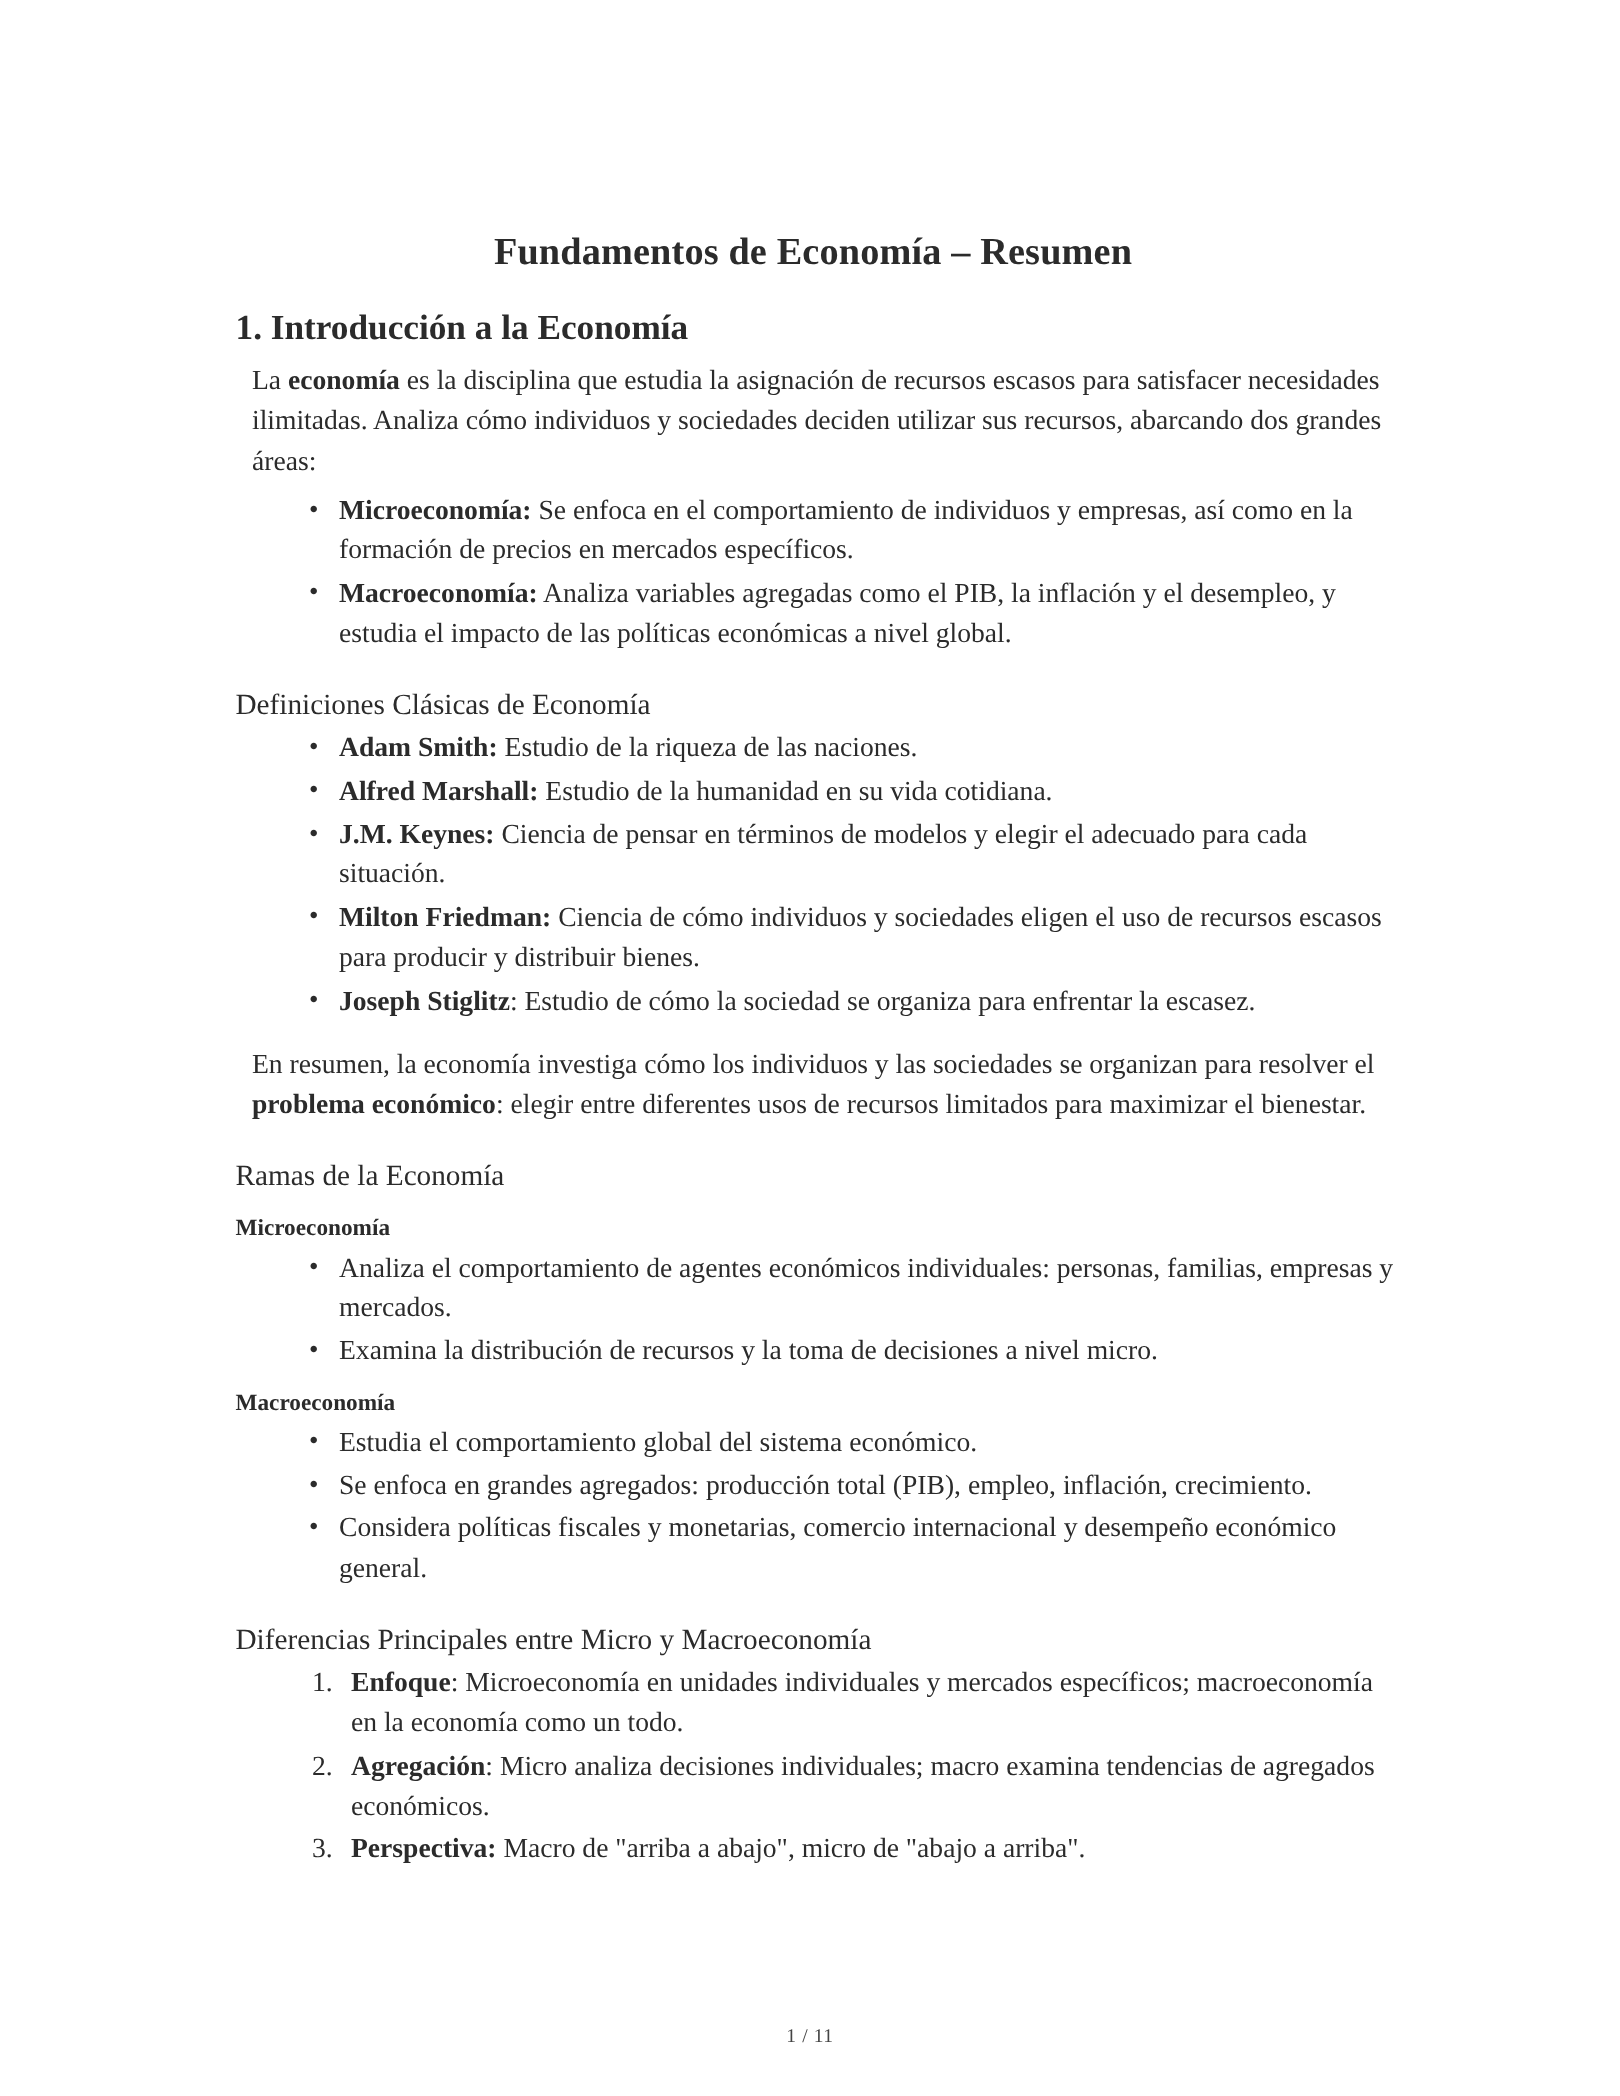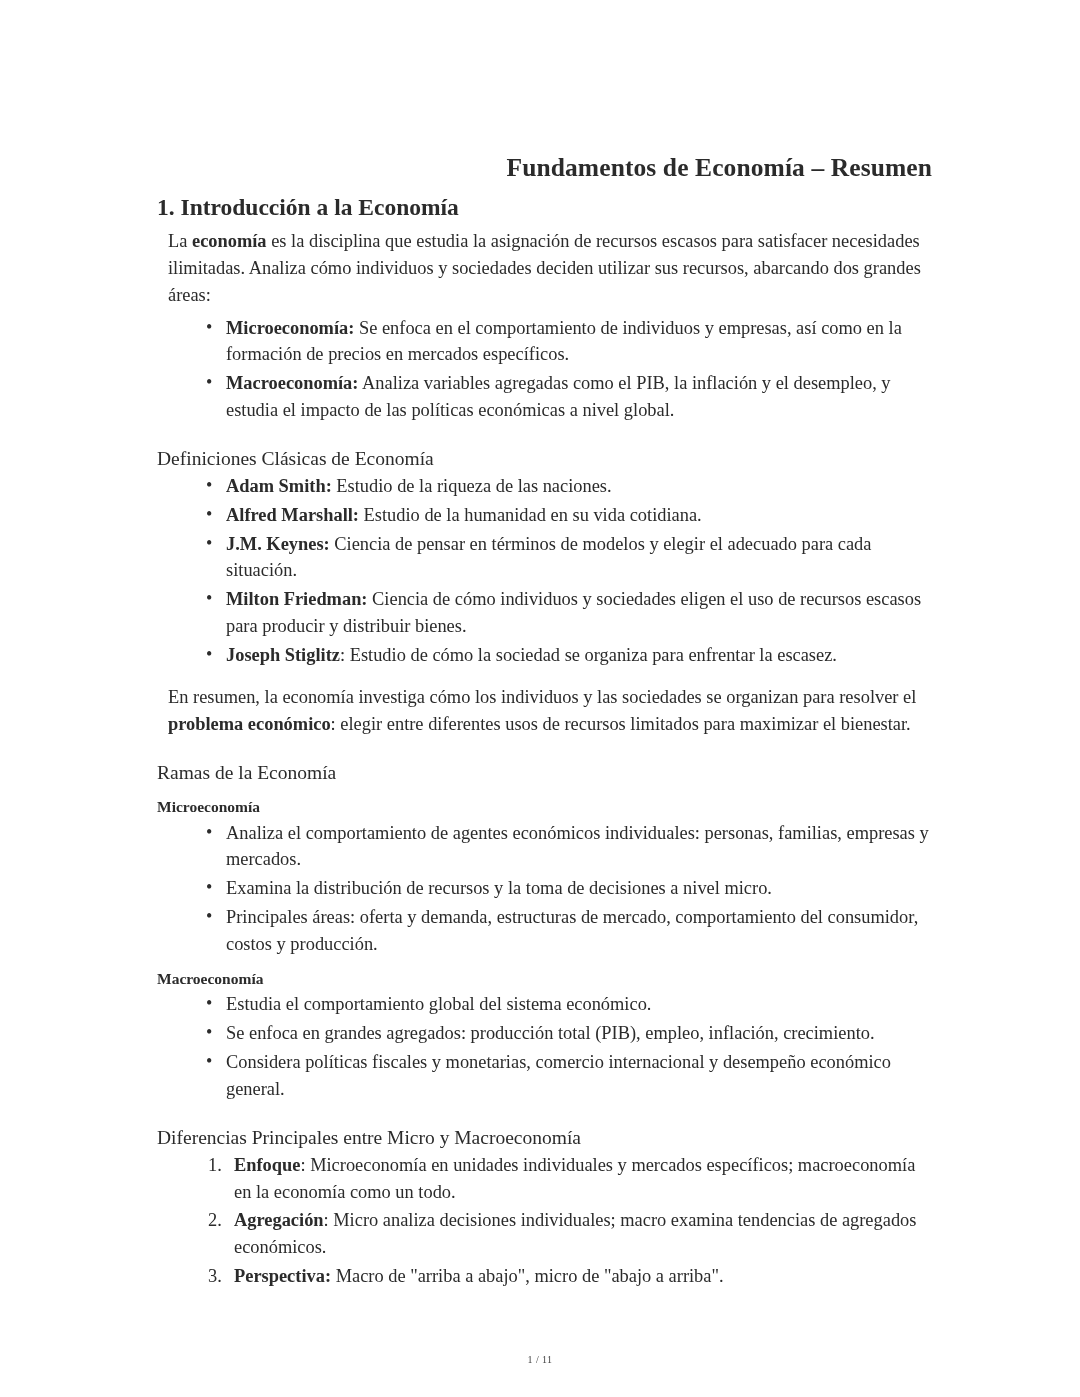--- a/index.html
+++ b/index.html
@@ -29,30 +29,30 @@
   .content {
     position: absolute;
     left: 152px;
     top: 152px;
     width: 780px;
   }
 
   .doc-title {
     font-size: 25.5px;
     font-weight: bold;
-    text-align: right;
+    text-align: center;
     margin: 0 0 8px 0;
     letter-spacing: 0.1px;
     line-height: 1.25;
   }
 
   h2.section-title {
     font-size: 23.5px;
     font-weight: bold;
-    margin: 8px 0 6px 5px;
+    margin: 20px 0 6px 5px;
     line-height: 1.3;
     font-family: Liberation Serif, serif;
   }
 
   h3.sub-title {
     font-size: 19.5px;
     font-weight: normal;
     margin: 22px 0 2px 5px;
     line-height: 1.3;
   }
@@ -118,21 +118,21 @@
   }
 
   .b { font-weight: bold; }
 
   .footer {
     position: absolute;
     left: 0;
     bottom: 32px;
     width: 1080px;
     text-align: center;
-    font-size: 10px;
+    font-size: 13px;
     color: #444444;
     font-family: "Liberation Serif", "DejaVu Serif", serif;
     letter-spacing: 0.4px;
   }
 </style>
 </head>
 <body>
 
 <div class="page">
 
@@ -161,21 +161,20 @@
 
     <p class="para spaced"><span>En resumen, la economía investiga cómo los individuos y las sociedades se organizan para resolver el </span><span class="b">problema económico</span><span>: elegir entre diferentes usos de recursos limitados para maximizar el bienestar.</span></p>
 
     <h3 class="sub-title">Ramas de la Economía</h3>
 
     <h4 class="minor-title">Microeconomía</h4>
 
     <ul class="bullets">
       <li>Analiza el comportamiento de agentes económicos individuales: personas, familias, empresas y mercados.</li>
       <li>Examina la distribución de recursos y la toma de decisiones a nivel micro.</li>
-      <li>Principales áreas: oferta y demanda, estructuras de mercado, comportamiento del consumidor, costos y producción.</li>
     </ul>
 
     <h4 class="minor-title">Macroeconomía</h4>
 
     <ul class="bullets">
       <li>Estudia el comportamiento global del sistema económico.</li>
       <li>Se enfoca en grandes agregados: producción total (PIB), empleo, inflación, crecimiento.</li>
       <li>Considera políticas fiscales y monetarias, comercio internacional y desempeño económico general.</li>
     </ul>
 

